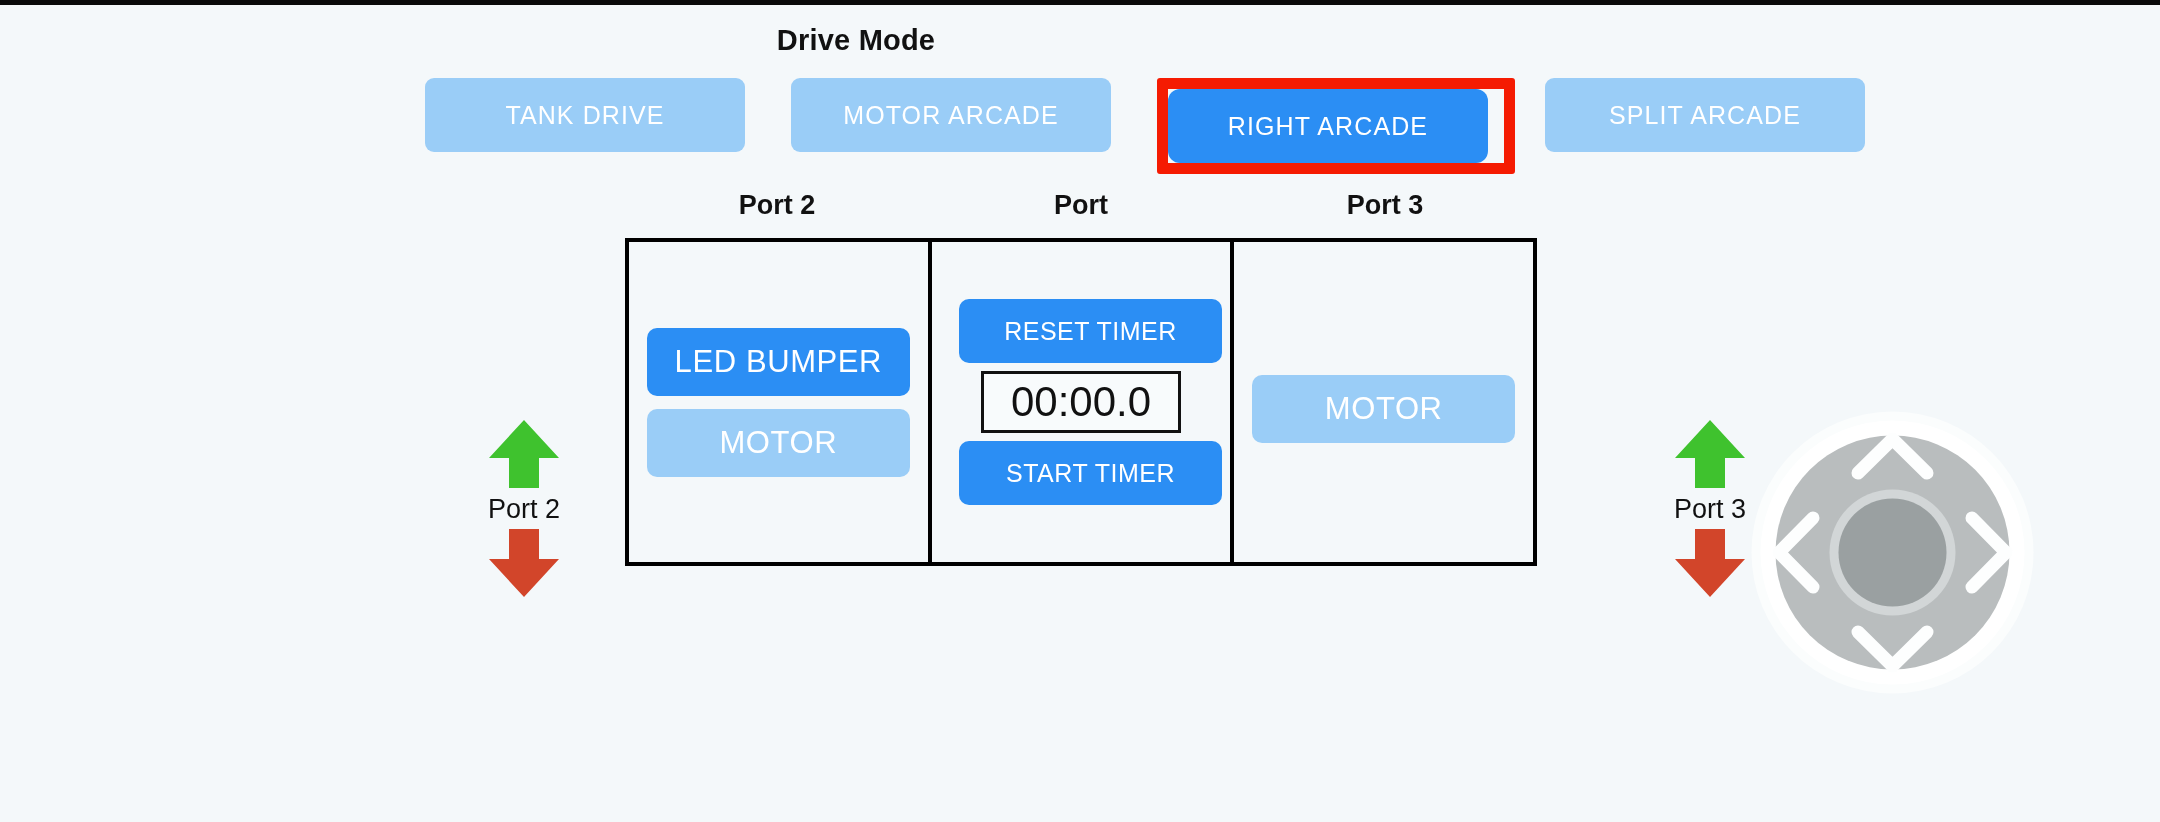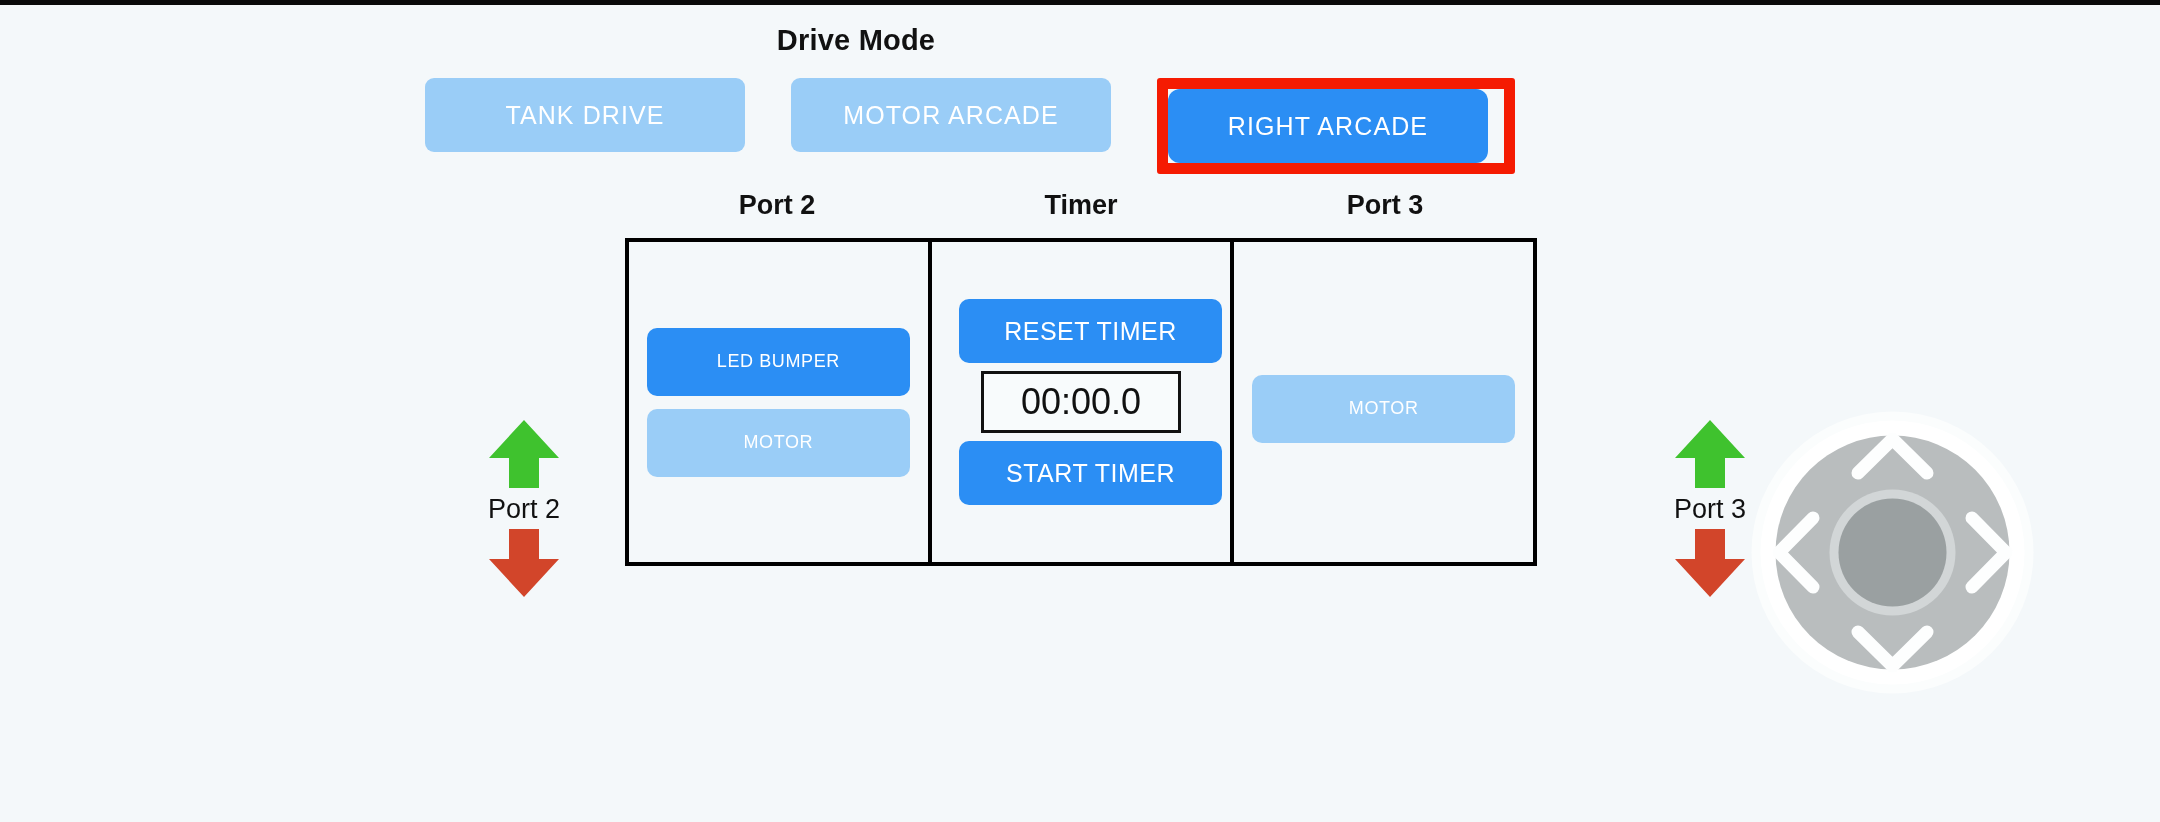--- a/index.html
+++ b/index.html
@@ -88,21 +88,21 @@
     padding:0 18px;
   }
   .panel-col.mid{
     border-left:4px solid #000;
     border-right:4px solid #000;
   }
   .dev-btn{
     width:100%;
     height:68px;
     border:none;border-radius:10px;
-    color:#fff;font-size:18px;letter-spacing:.6px;
+    color:#fff;font-size:31px;letter-spacing:.6px;
     font-family:"Liberation Sans", sans-serif;
     display:flex;align-items:center;justify-content:center;
     box-sizing:border-box;padding:0;
   }
   .dev-btn.on{background:#2b8ef4;}
   .dev-btn.off{background:#9acdf7;}
   .gap{height:13px;}
 
   .timer-btn{
     width:100%;height:64px;
@@ -112,21 +112,21 @@
     font-family:"Liberation Sans", sans-serif;
     display:flex;align-items:center;justify-content:center;
     box-sizing:border-box;padding:4px;margin-left:19px;
   }
   .timer-readout{
     width:200px;height:62px;
     margin:8px 0;
     border:3px solid #111;
     background:#f8fbfc;
     color:#111;
-    font-size:36px;
+    font-size:42px;
     display:flex;align-items:center;justify-content:center;
     box-sizing:border-box;
   }
 
   
   .arrow-group{
     position:absolute;top:418px;
     width:180px;
     display:flex;flex-direction:column;align-items:center;
   }
@@ -155,25 +155,28 @@
 <div class="mode-row">
   <span class="mode-btn-wrap">
     <button class="mode-btn">TANK DRIVE</button>
   </span>
   <span class="mode-btn-wrap">
     <button class="mode-btn">MOTOR ARCADE</button>
   </span>
   <span class="mode-btn-wrap sel-wrap">
     <button class="mode-btn selected">RIGHT ARCADE</button>
   </span>
+  <span class="mode-btn-wrap">
+    <button class="mode-btn">SPLIT ARCADE</button>
+  </span>
 </div>
 
 <div class="col-titles">
   <div class="col-title">Port 2</div>
-  <div class="col-title">Timer</div>
+  <div class="col-title">Port</div>
   <div class="col-title">Port 3</div>
 </div>
 
 <div class="panel">
 
   <div class="panel-col">
     <button class="dev-btn on">LED BUMPER</button>
     <div class="gap"></div>
     <button class="dev-btn off">MOTOR</button>
   </div>

